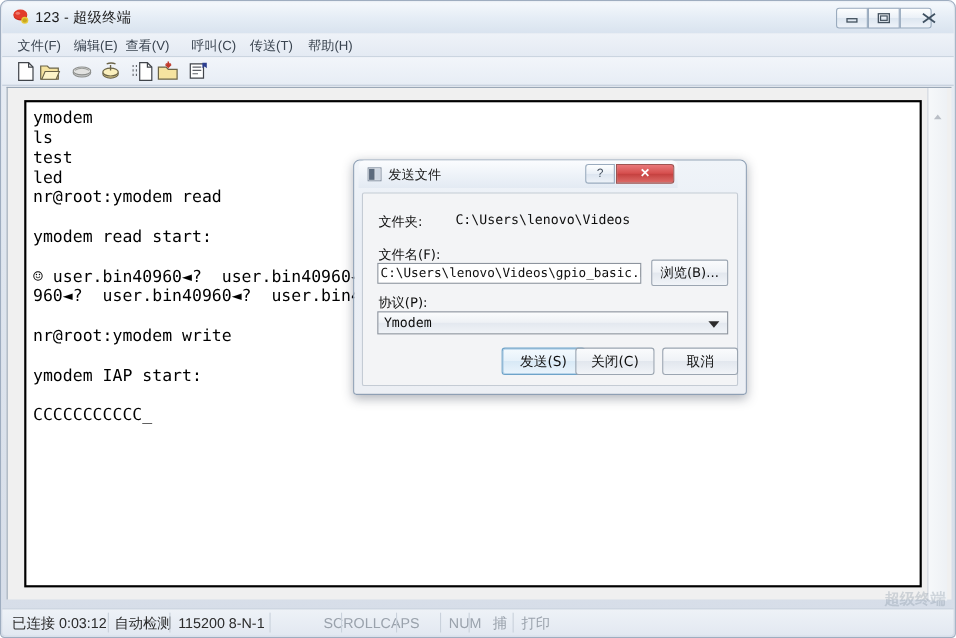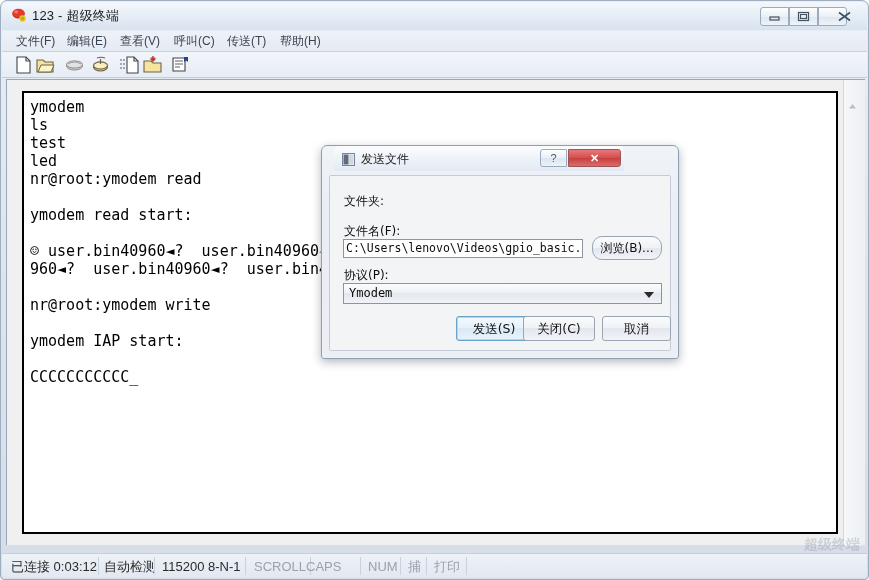--- a/index.html
+++ b/index.html
@@ -162,42 +162,42 @@
   }
   .status-cell {
     position: absolute;
     top: 4px;
     height: 17px;
     line-height: 17px;
     font-size: 13px;
     color: #2b2b2b;
     white-space: nowrap;
   }
-  .status-cell.dim { color: #9aa2ac; }
+  .status-cell.dim { color: #9aa2ac; margin-left: 40px; }
   .status-sep {
     position: absolute;
     top: 3px;
     width: 1px; height: 18px;
     background: #c9d1db;
   }
 
   
   #send-dialog {
     position: absolute;
     left: 320px; top: 144px;
     width: 358px; height: 214px;
     box-sizing: border-box;
     background: linear-gradient(180deg,#f0f4f9 0%, #e9eef5 30%, #eceff4 100%);
     border: 1px solid #8e9fb4;
     border-radius: 6px 6px 3px 3px;
     box-shadow: 0 3px 10px rgba(40,50,65,.35);
   }
   #dlg-titlebar {
     position: absolute;
-    left: 12px; top: 0;
+    left: 4px; top: 0;
     width: 290px; height: 25px;
     border-radius: 5px 5px 0 0;
     background: linear-gradient(180deg,#fbfcfe 0%, #edf2f8 55%, #e3eaf3 100%);
   }
   #dlg-icon {
     position: absolute;
     left: 8px; top: 6px;
     width: 13px; height: 13px;
   }
   #dlg-title {
@@ -271,21 +271,21 @@
     padding: 0 2px;
     white-space: nowrap;
     overflow: hidden;
   }
   #browse-button {
     position: absolute;
     left: 262px; top: 60px;
     width: 70px; height: 24px;
     box-sizing: border-box;
     border: 1px solid #9ba5b1;
-    border-radius: 10px;
+    border-radius: 2px;
     background: linear-gradient(180deg,#fafbfd 0%, #eff2f6 48%, #e2e7ee 50%, #f1f4f8 100%);
     font-size: 12px;
     font-family: "DejaVu Sans", sans-serif;
     color: #111;
     text-align: center;
     line-height: 22px;
     white-space: nowrap;
   }
   #protocol-select {
     position: absolute;
@@ -399,21 +399,21 @@
     <div class="winbtn" id="btn-close">
       <svg width="51" height="17" viewBox="0 0 51 17">
         <path d="M20 4.5 L31 12.5 M31 4.5 L20 12.5" stroke="#3f5162" stroke-width="1.6" fill="none"></path>
       </svg>
     </div>
   </div>
 
   <div id="menubar">
     <span class="menu-item" style="left:10px">文件(F)</span>
     <span class="menu-item" style="left:61px">编辑(E)</span>
-    <span class="menu-item" style="left:114px">查看(V)</span>
+    <span class="menu-item" style="left:108px">查看(V)</span>
     <span class="menu-item" style="left:168px">呼叫(C)</span>
     <span class="menu-item" style="left:221px">传送(T)</span>
     <span class="menu-item" style="left:274px">帮助(H)</span>
   </div>
 
   <div id="toolbar">
     <div class="tool-btn" style="left:11px">
       <svg width="21" height="20" viewBox="0 0 21 20">
         <path d="M4 2 h9 l4 4 v12 H4 Z" fill="#ffffff" stroke="#40444a" stroke-width="1.1"></path>
         <path d="M13 2 v4 h4" fill="none" stroke="#40444a" stroke-width="1.1"></path>
@@ -526,20 +526,21 @@
           <rect x="7" y="1.5" width="4.5" height="10" fill="#cfd8e3"></rect>
         </svg>
       </span>
       <span id="dlg-title">发送文件</span>
       <div id="dlg-help">?</div>
       <div id="dlg-close">✕</div>
     </div>
 
     <div id="dlg-body">
       <span class="dlg-label" style="left:14px; top:17px">文件夹:</span>
+      <span class="dlg-value" style="left:84px; top:17px">C:\Users\lenovo\Videos</span>
 
       <span class="dlg-label" style="left:14px; top:47px">文件名(F):</span>
       <div id="filename-input">C:\Users\lenovo\Videos\gpio_basic.bin</div>
       <div id="browse-button">浏览(B)...</div>
 
       <span class="dlg-label" style="left:14px; top:91px">协议(P):</span>
       <div id="protocol-select">
         <span id="protocol-value">Ymodem</span>
         <span id="protocol-arrow"></span>
       </div>

